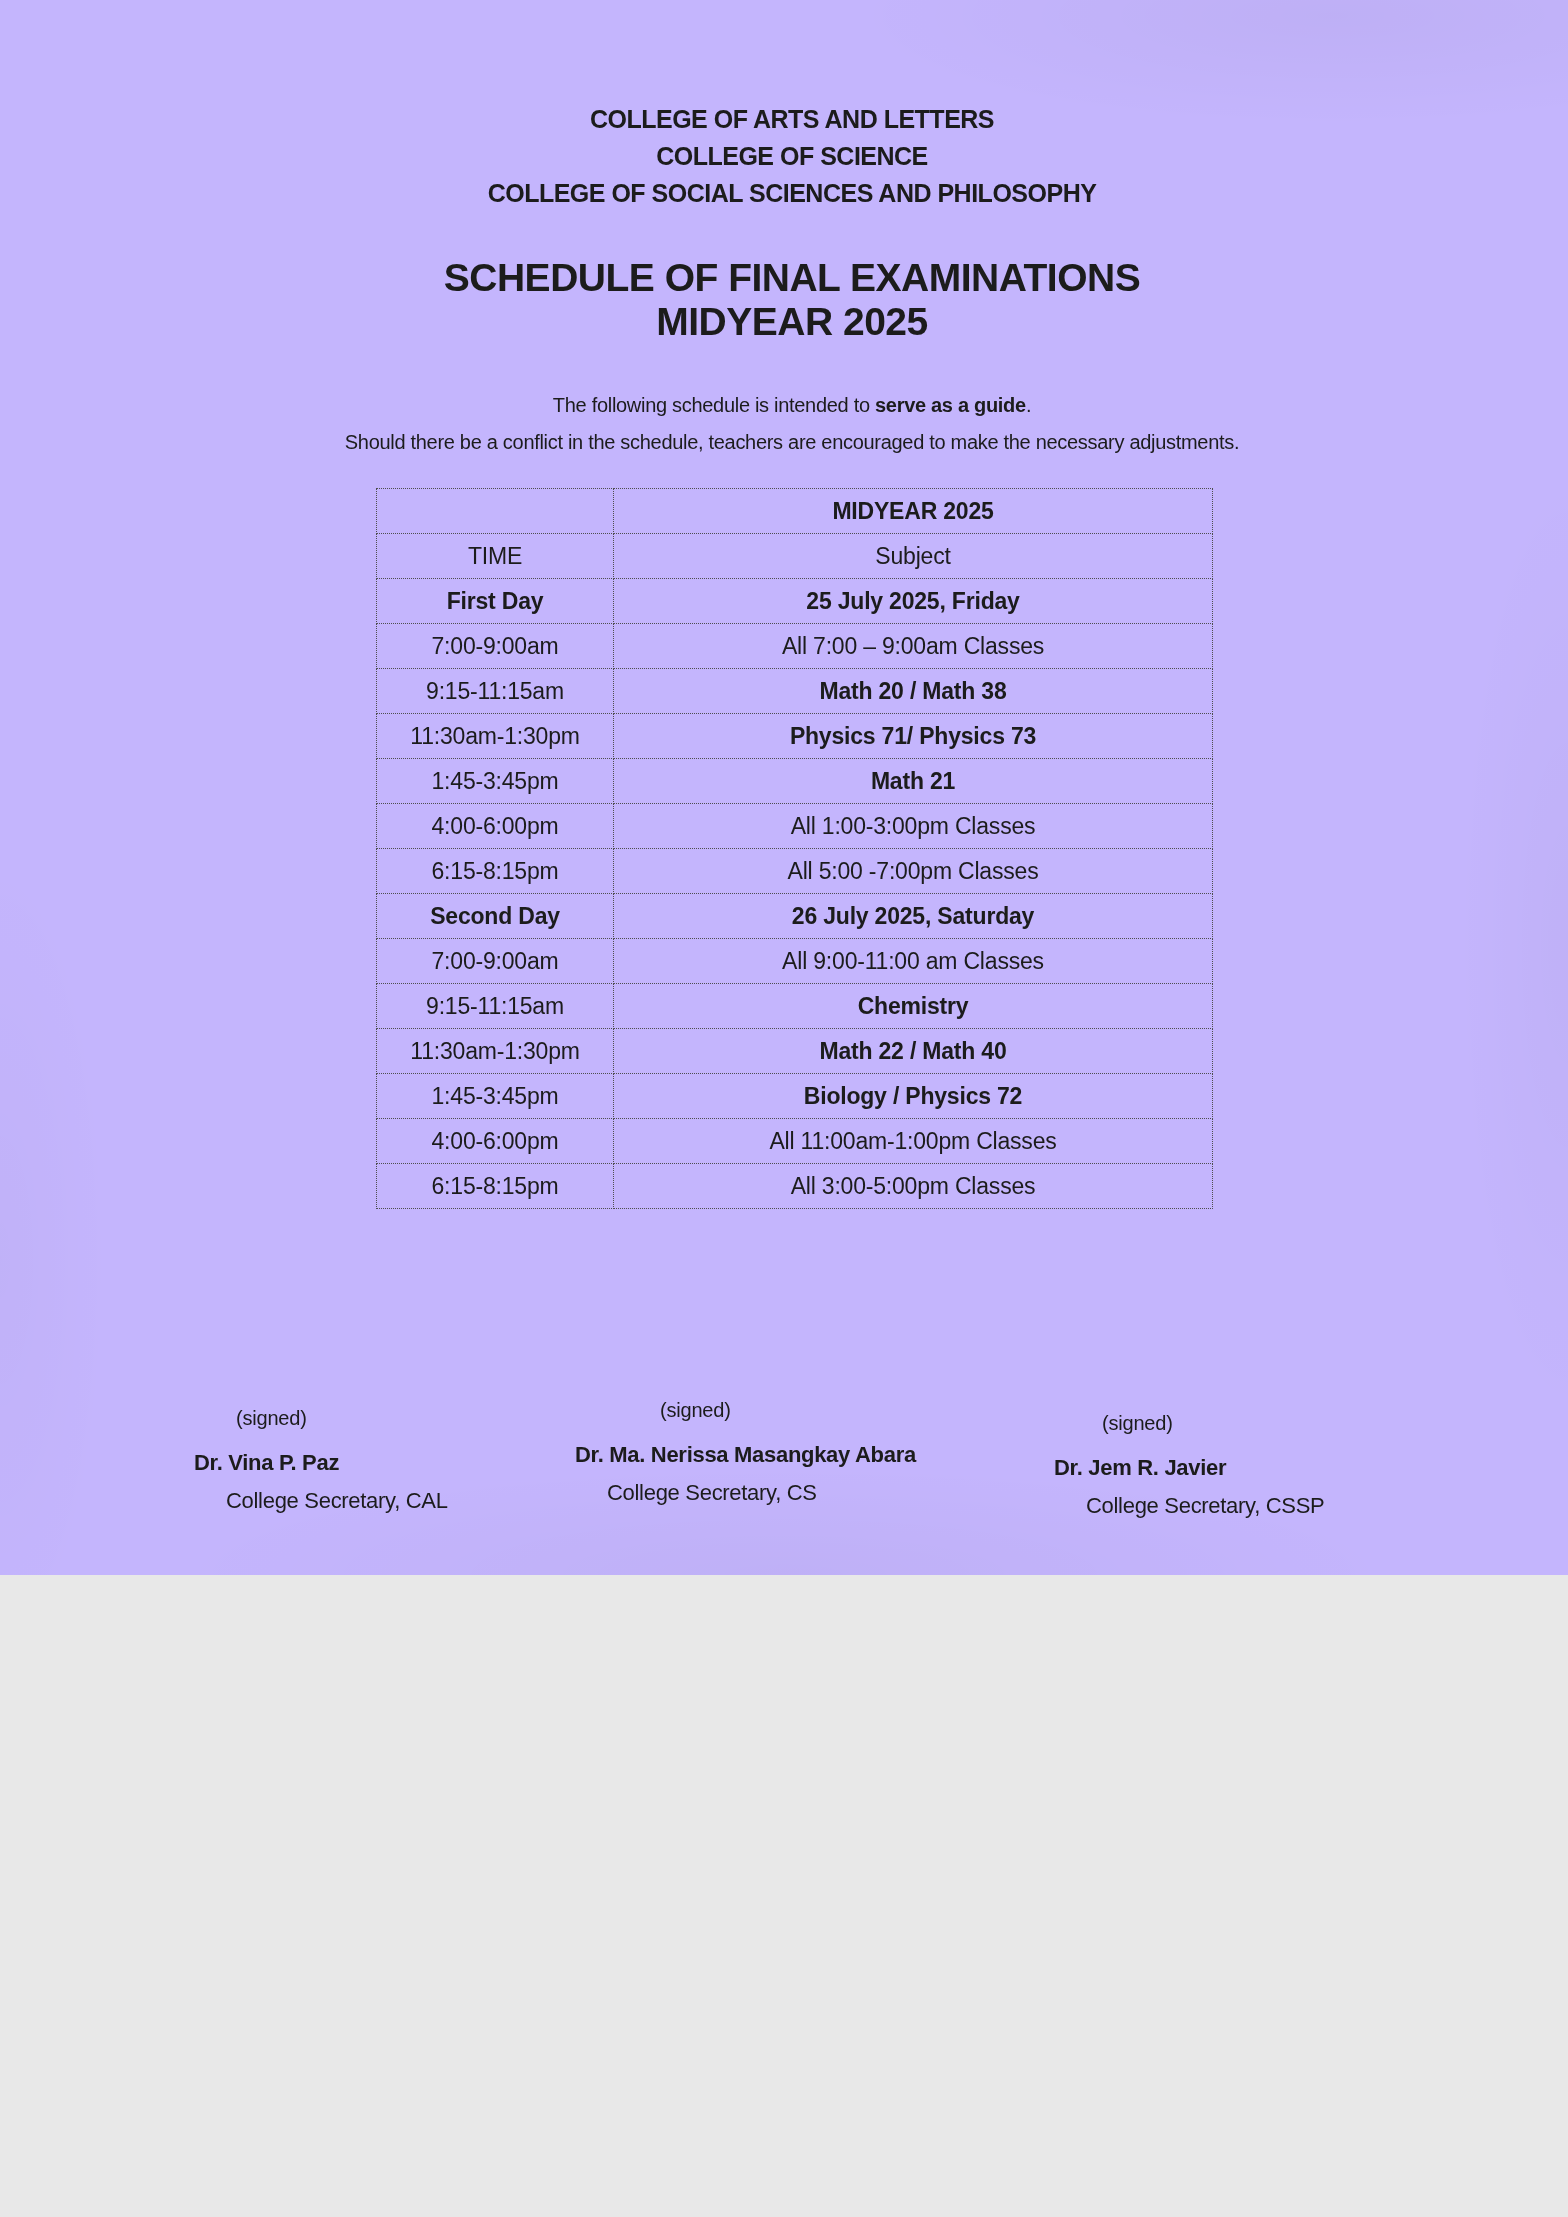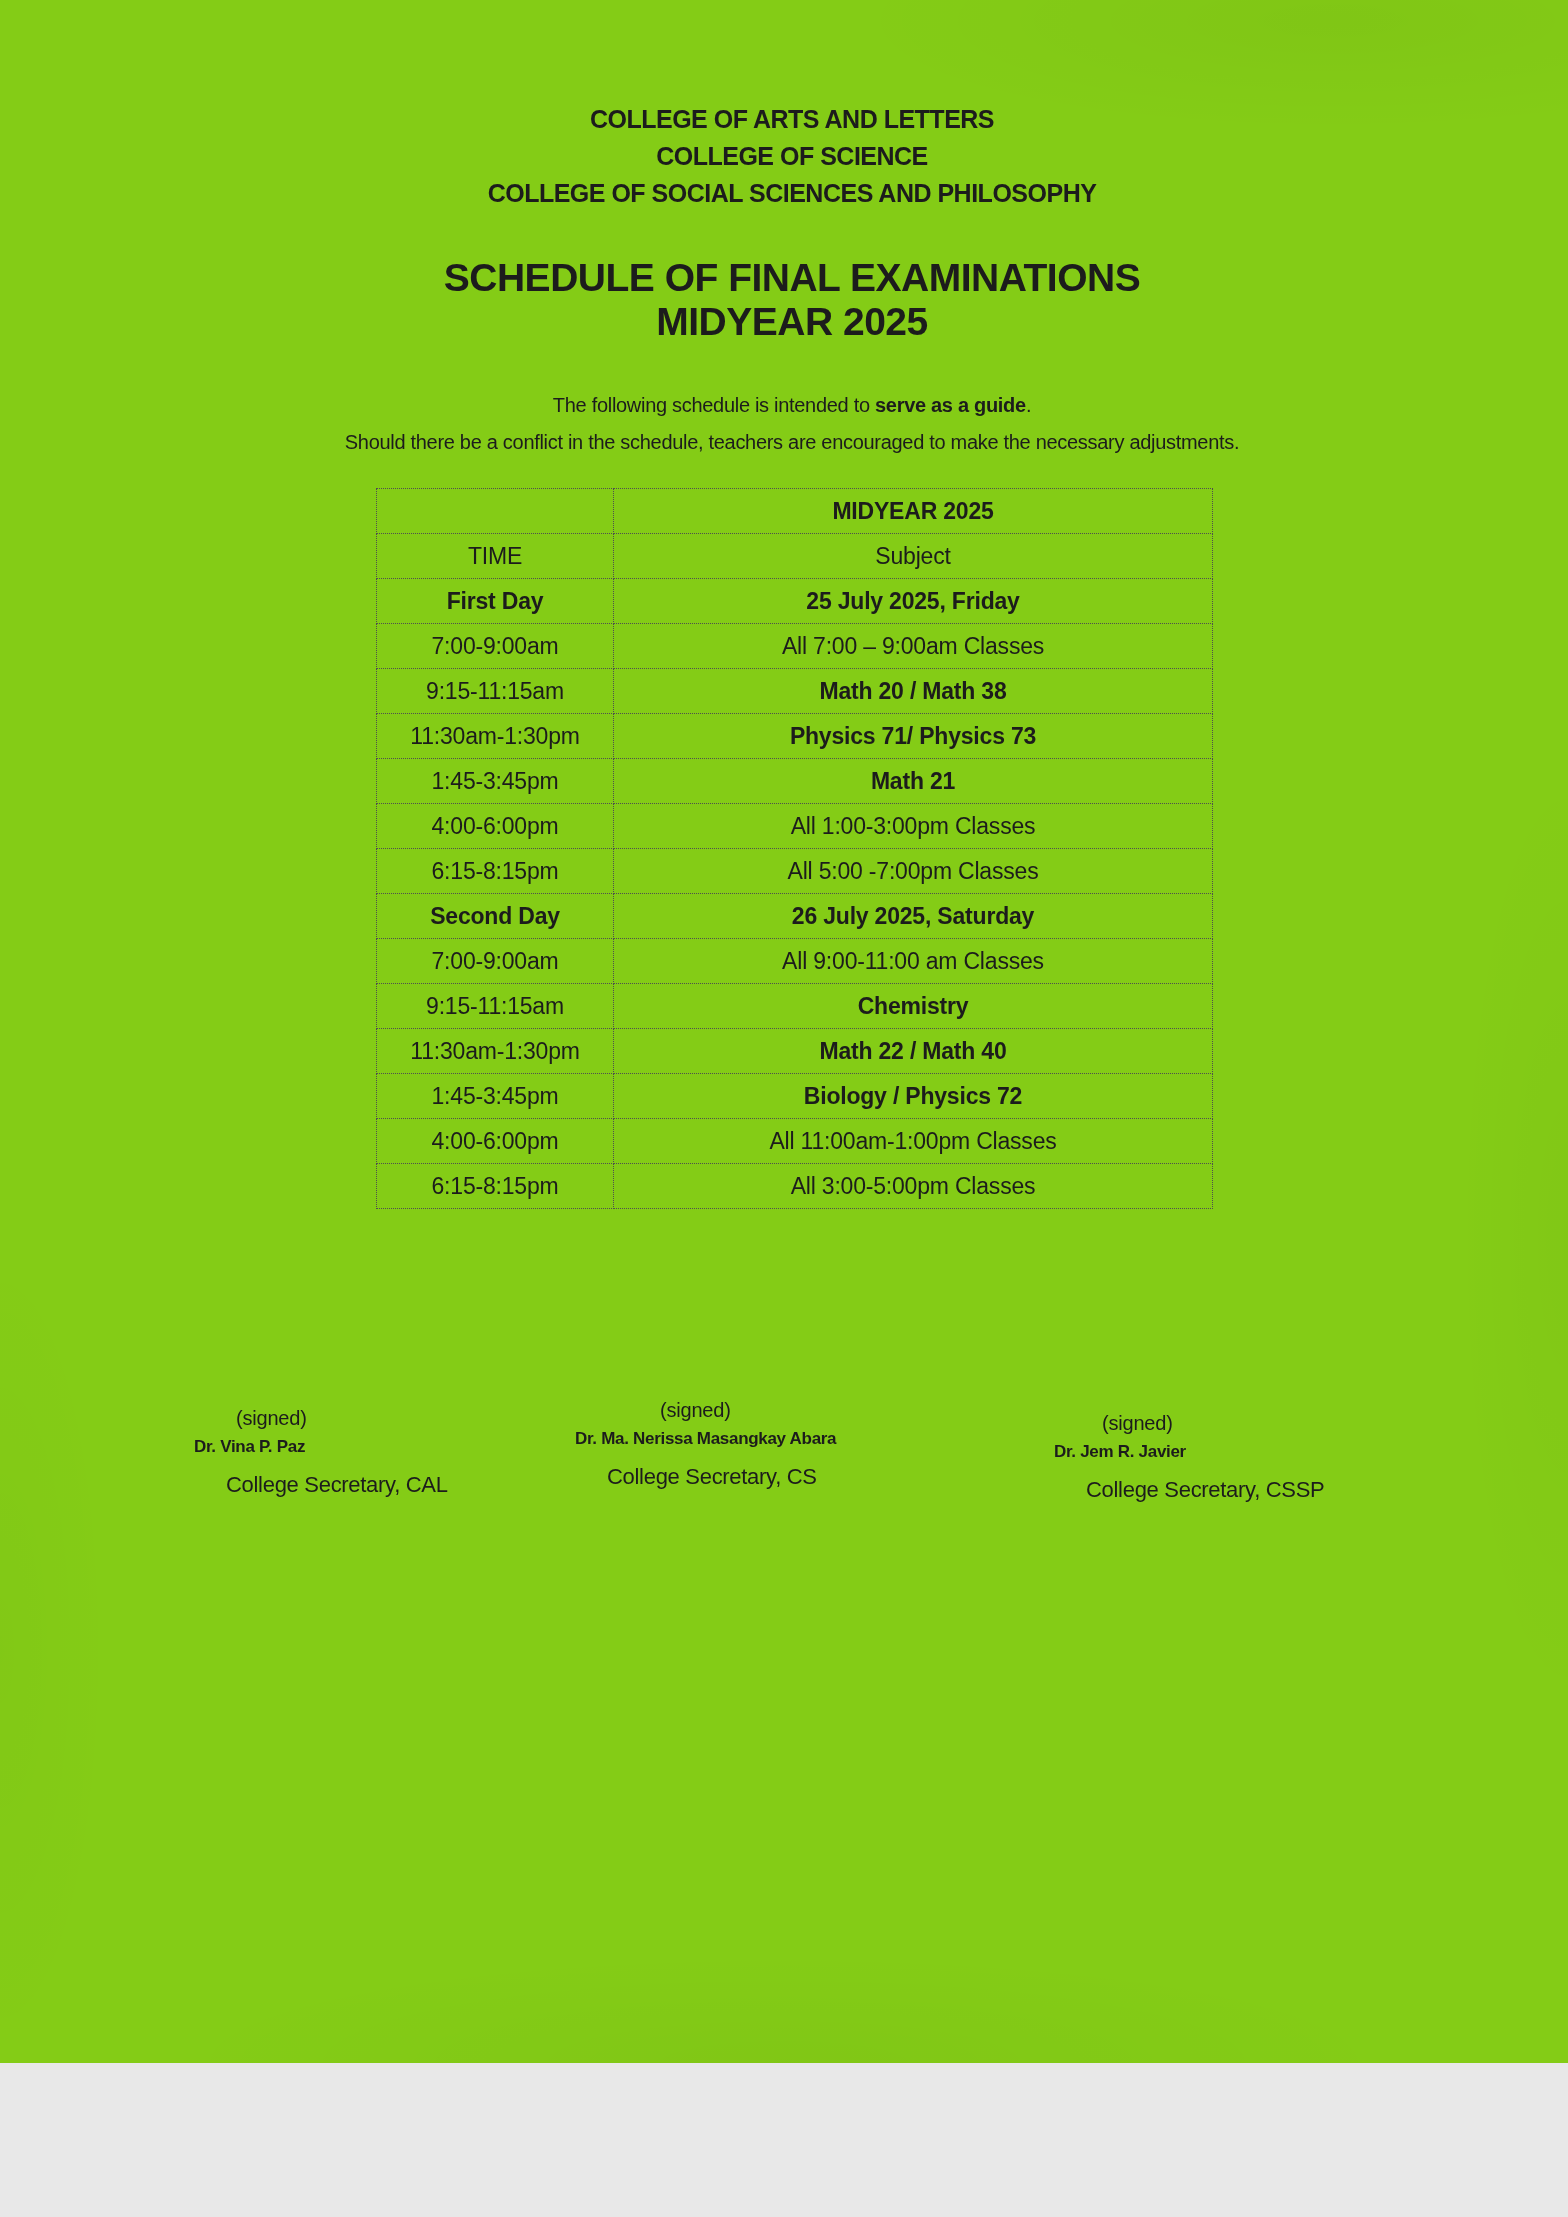--- a/index.html
+++ b/index.html
@@ -3,22 +3,22 @@
 <meta charset="utf-8">
 <style>
   html, body {
     margin: 0;
     padding: 0;
     background: #e8e8e8;
   }
   .page {
     position: relative;
     width: 1568px;
-    height: 2063px;
-    background: #84cc16;
+    height: 1575px;
+    background: #c4b5fd;
     margin: 0 auto;
     overflow: hidden;
     font-family: "Liberation Sans", sans-serif;
     color: #1c1c1c;
   }
   
   .scan-noise {
     position: absolute;
     inset: 0;
     pointer-events: none;
@@ -104,23 +104,23 @@
   .sig-signed {
     font-size: 20px;
     line-height: 24px;
     letter-spacing: -0.2px;
   }
   .sig-col-1 .sig-signed { padding-left: 42px; }
   .sig-col-2 .sig-signed { padding-left: 85px; }
   .sig-col-3 .sig-signed { padding-left: 48px; }
   .sig-name {
     font-weight: bold;
-    font-size: 17px;
+    font-size: 22px;
     line-height: 26px;
-    margin-top: 4px;
+    margin-top: 20px;
     letter-spacing: -0.3px;
     white-space: nowrap;
   }
   .sig-title {
     font-size: 22px;
     line-height: 26px;
     margin-top: 12px;
     letter-spacing: -0.3px;
     white-space: nowrap;
     margin-left: 32px;

